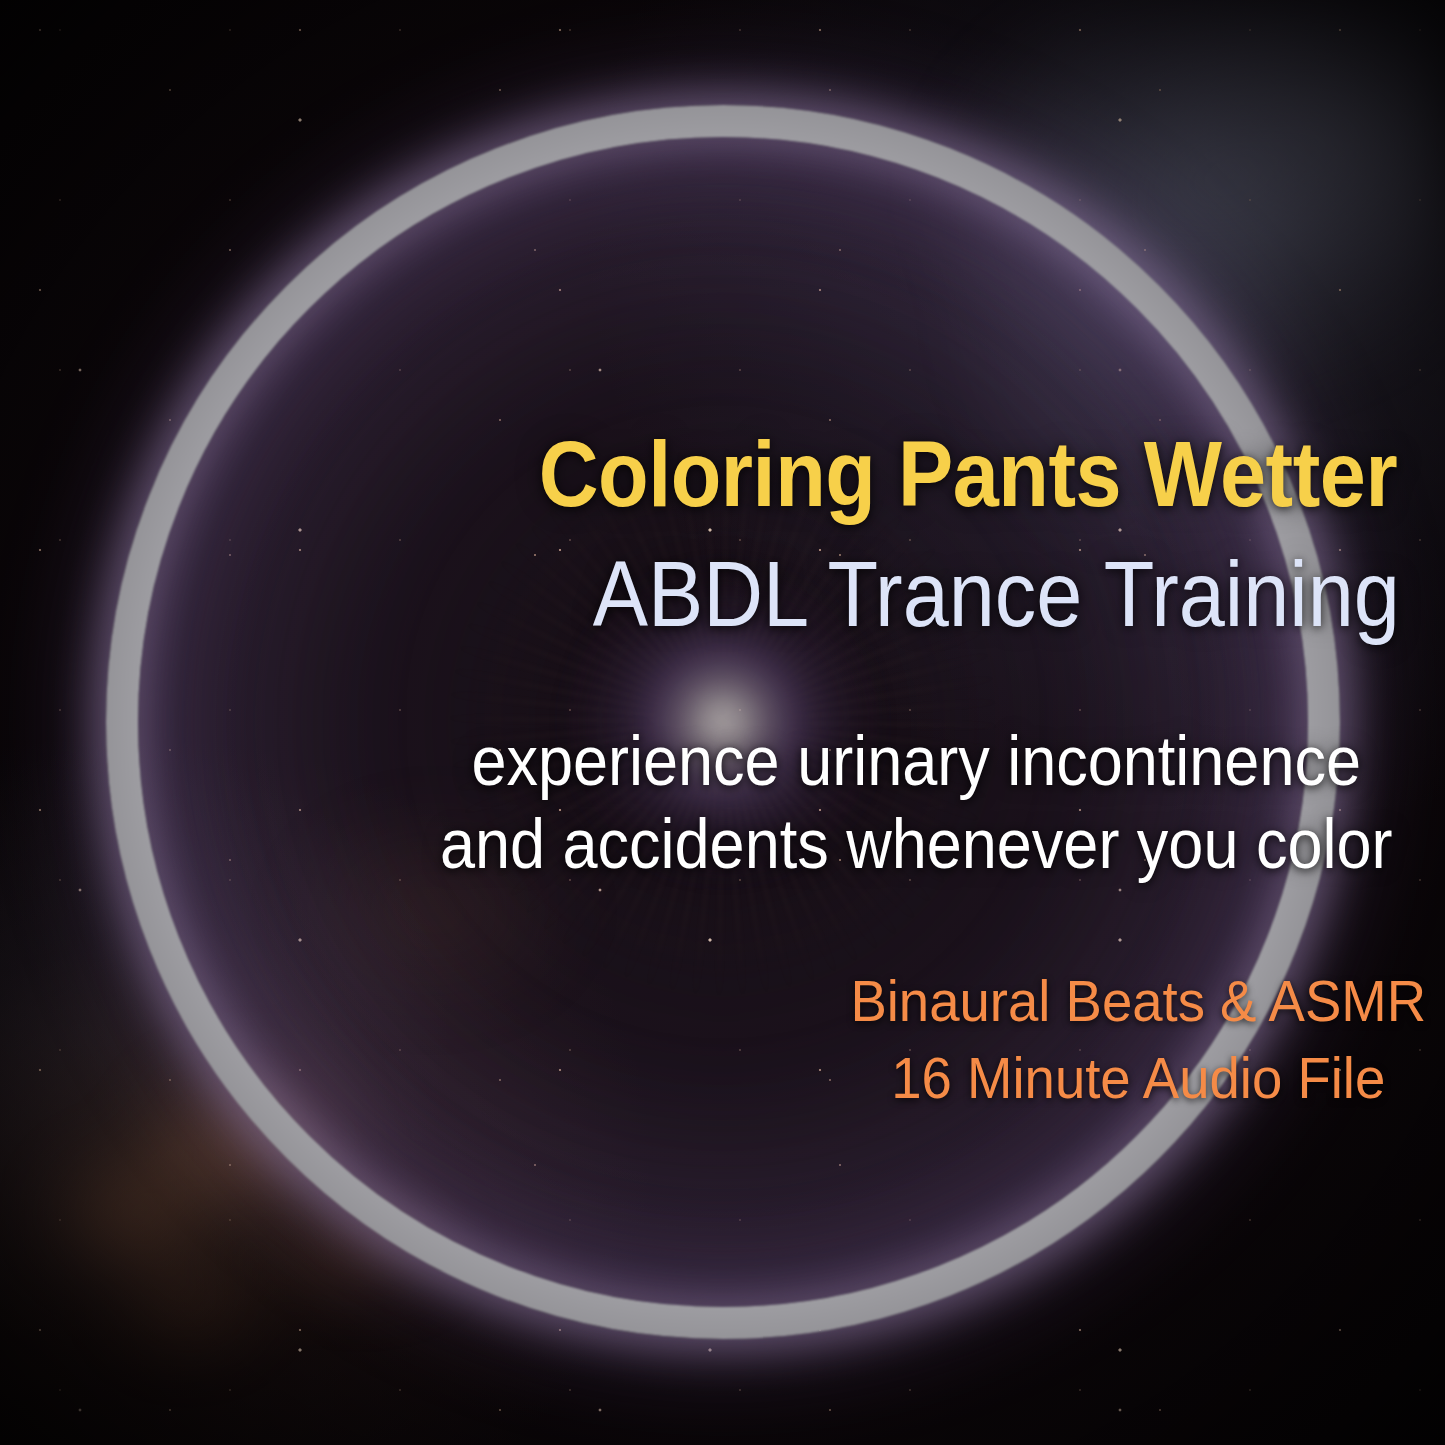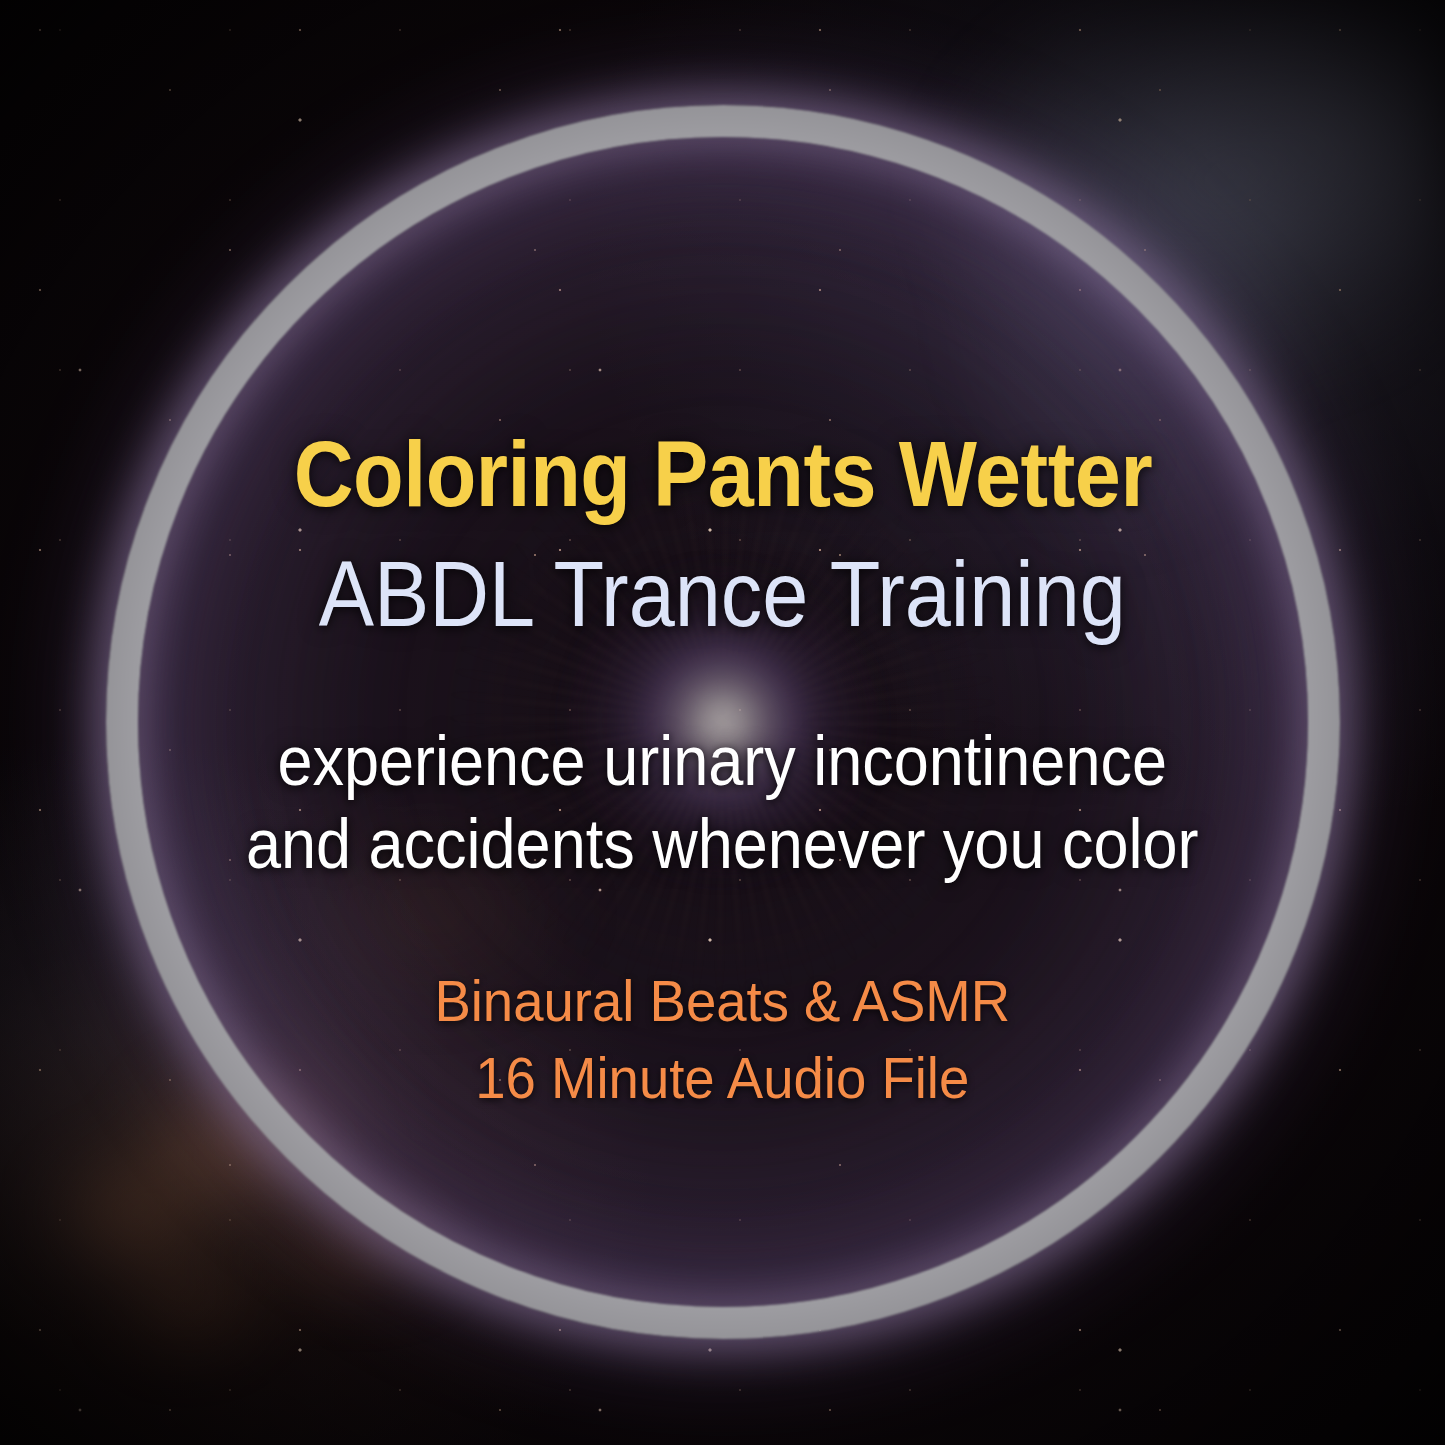--- a/index.html
+++ b/index.html
@@ -161,21 +161,21 @@
   }
 
   
   .content {
     position: absolute;
     left: 0; right: 0;
     top: 0;
     height: 1445px;
     display: flex;
     flex-direction: column;
-    align-items: center;
+    align-items: flex-end;
     justify-content: flex-start;
     text-align: center;
   }
 
   .headline {
     font-family: "Liberation Sans", sans-serif;
     font-weight: 700;
     font-size: 92px;
     line-height: 1.0;
     letter-spacing: -0.5px;

